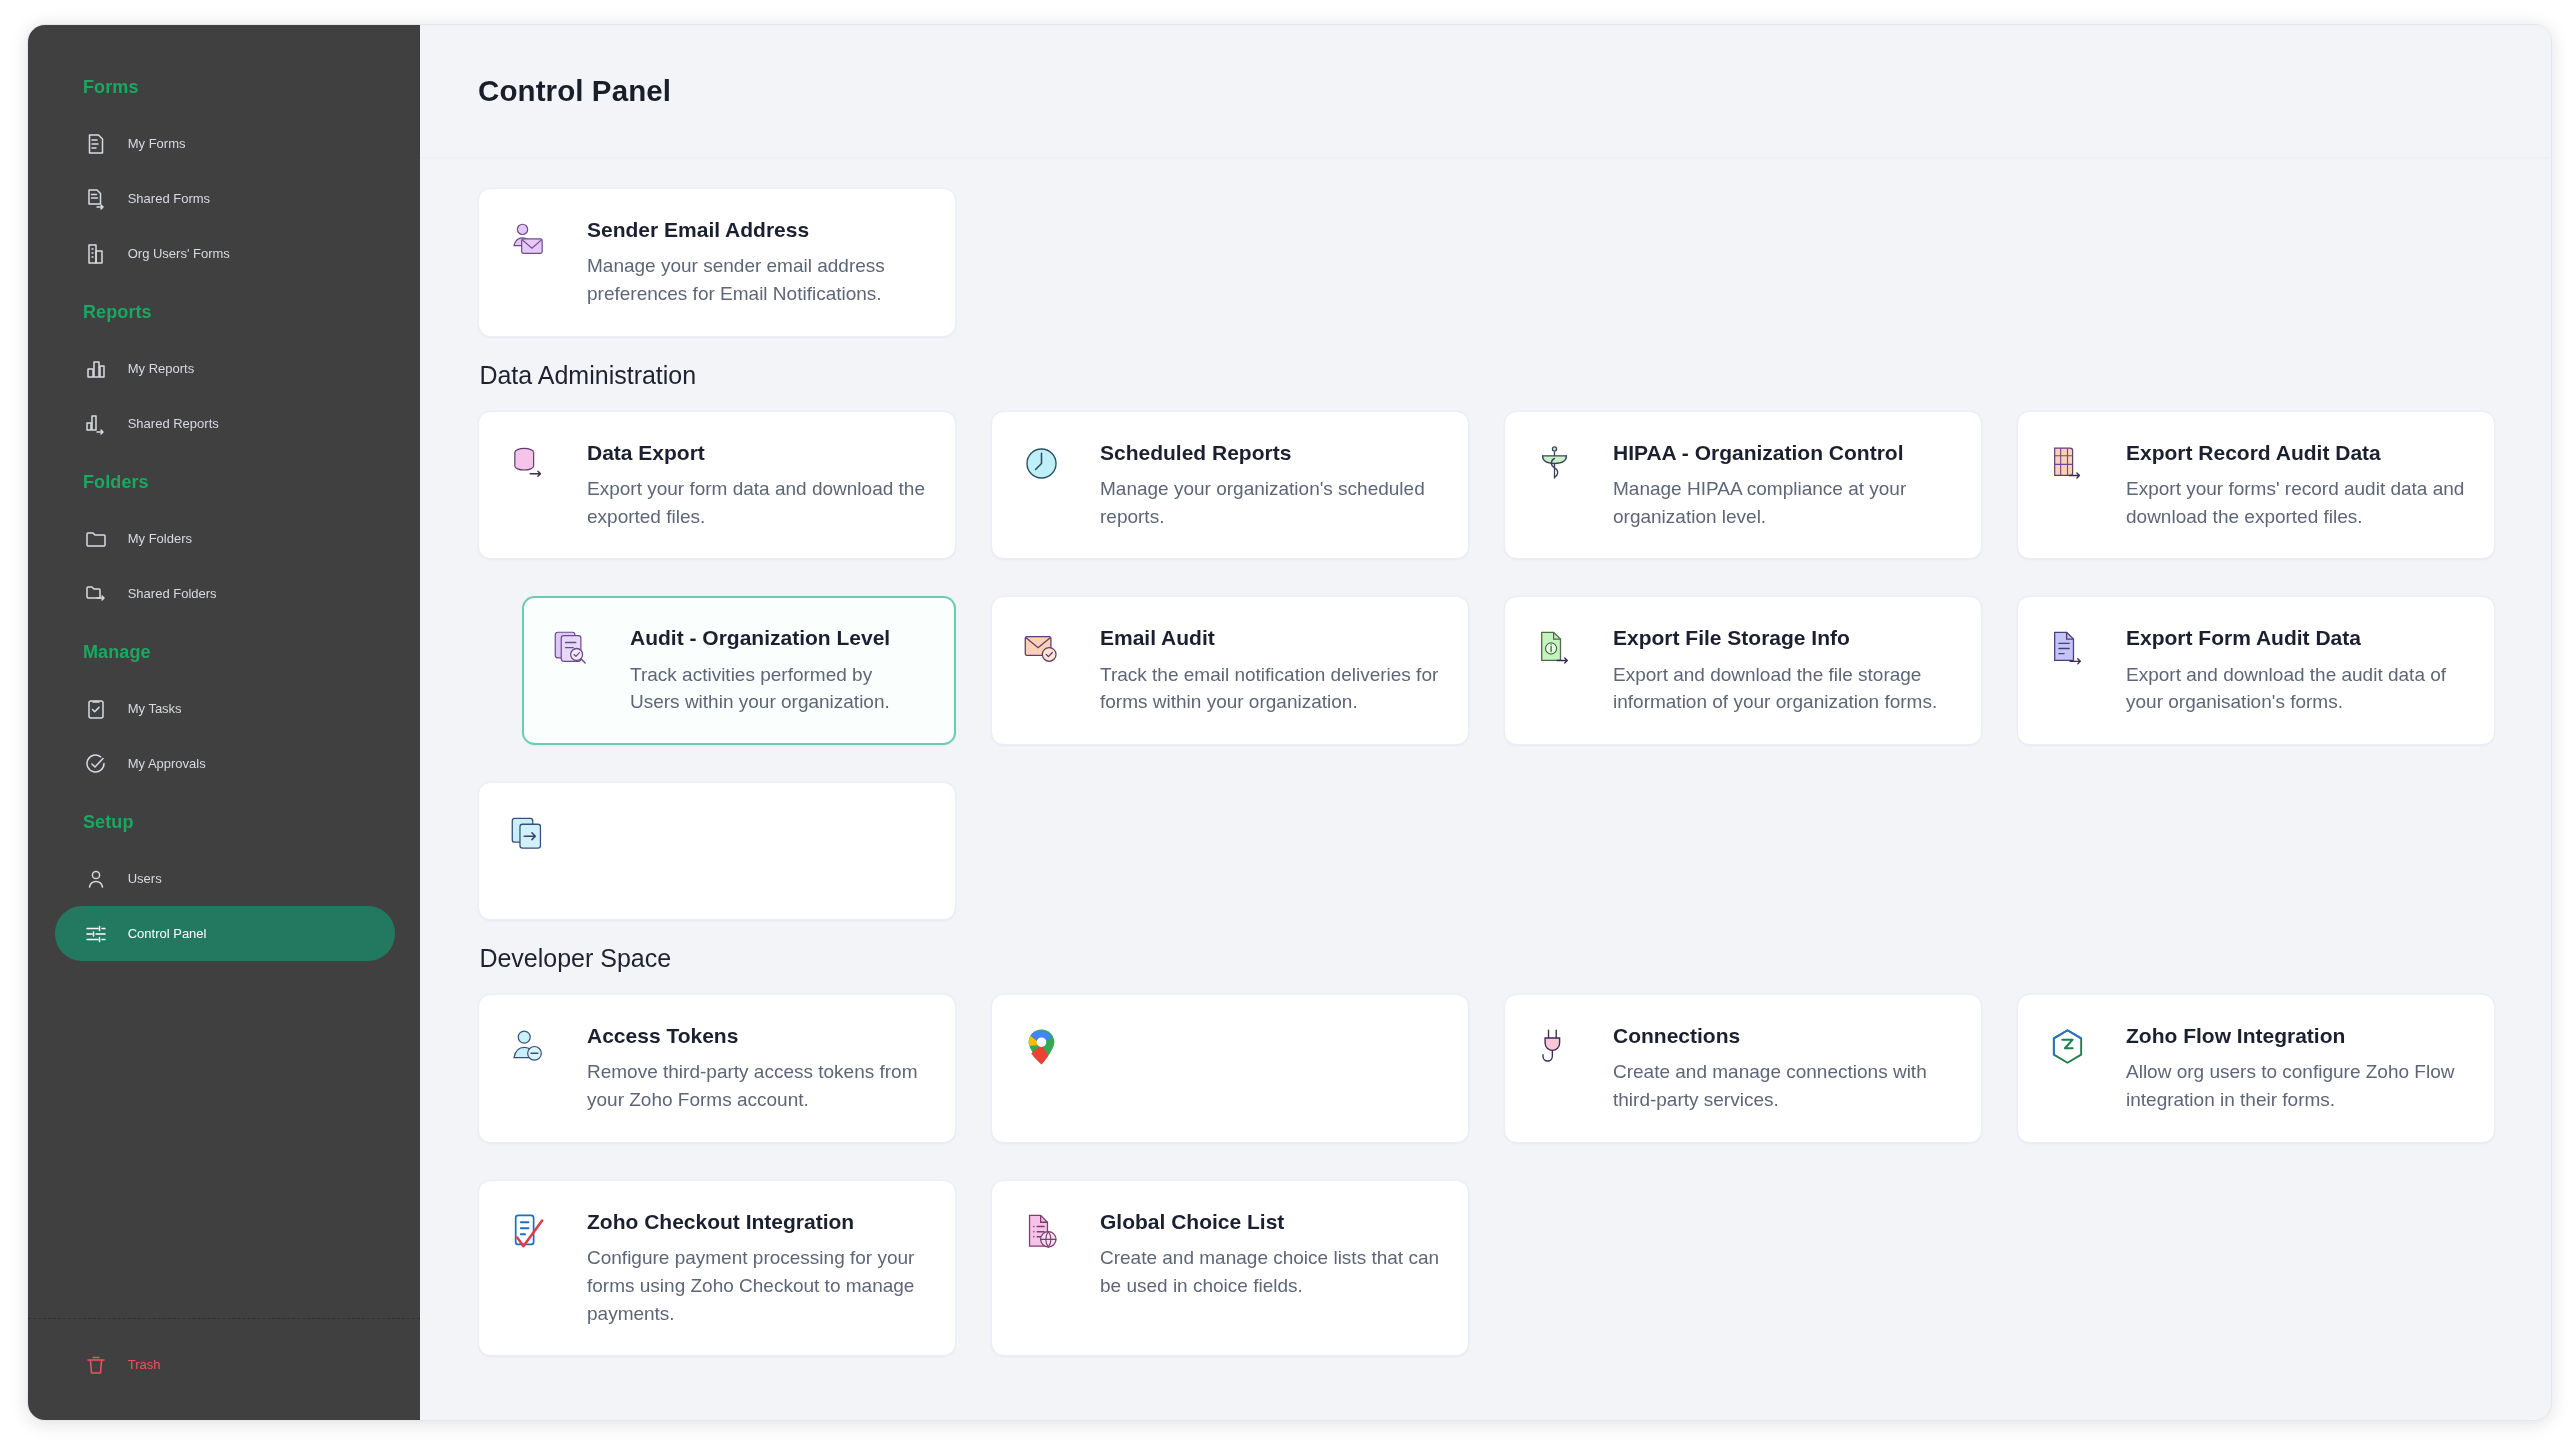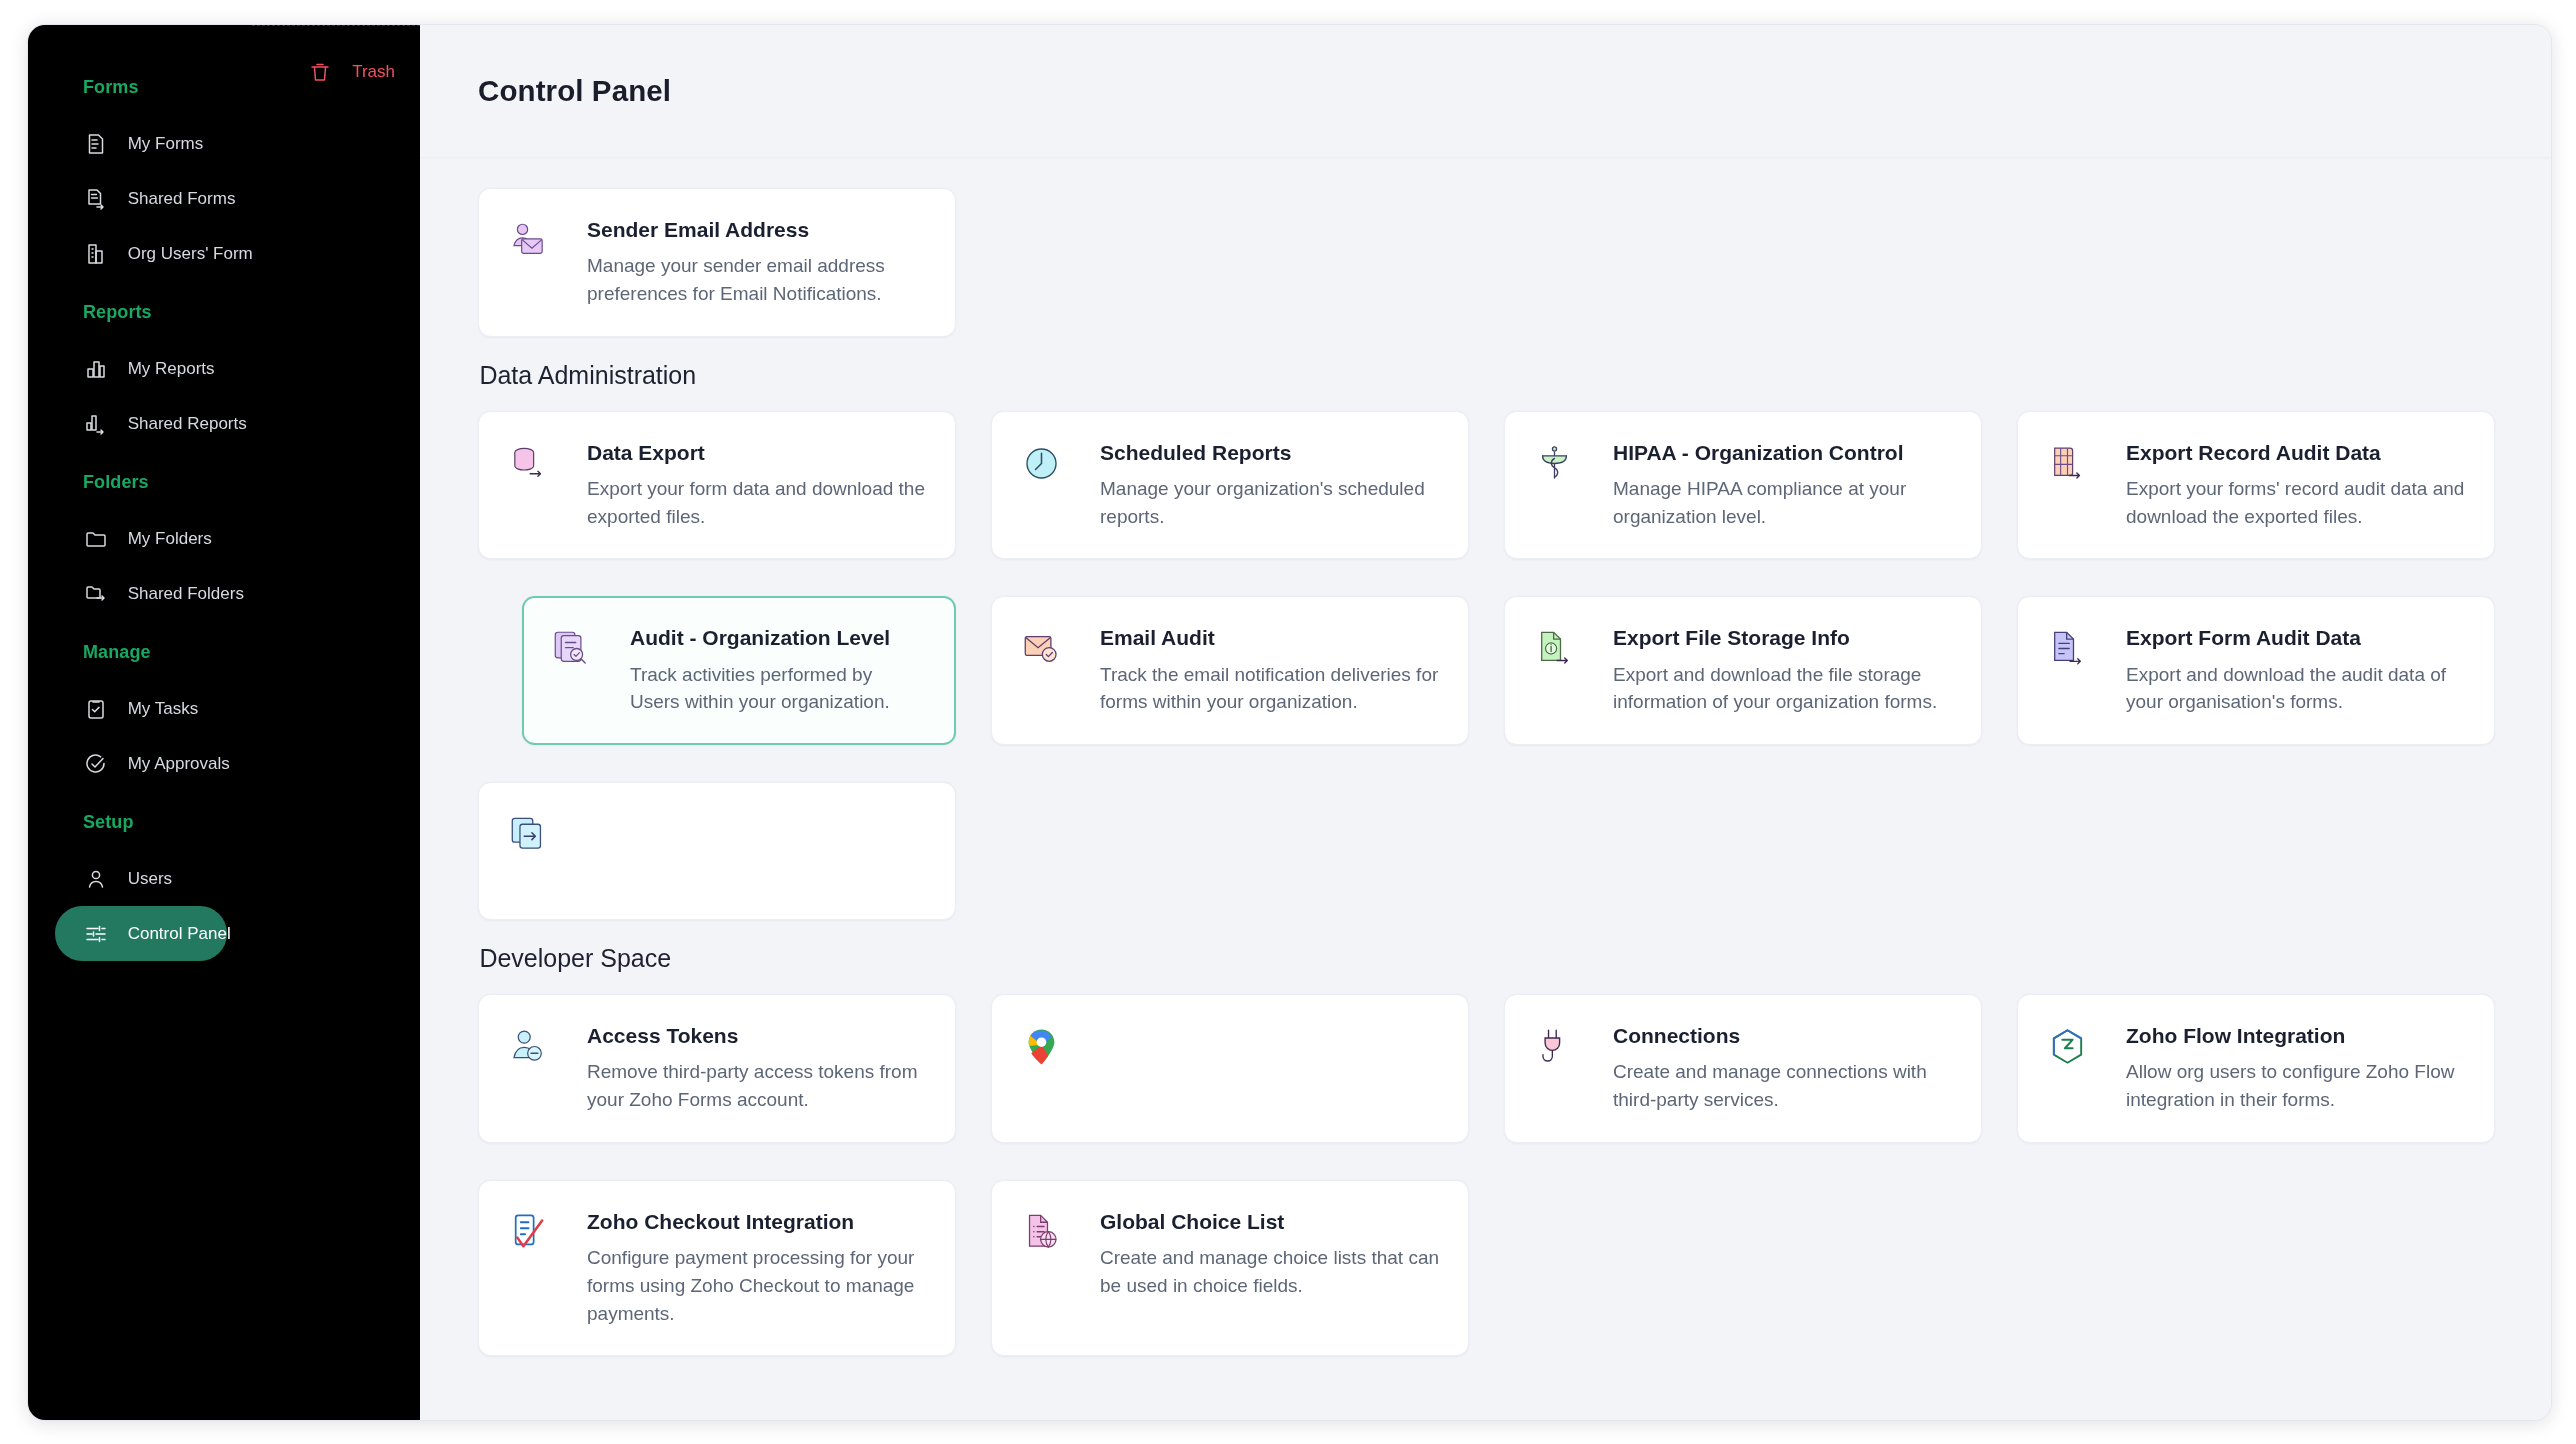--- a/index.html
+++ b/index.html
@@ -19,23 +19,23 @@
     box-shadow: 0 2.8px 18px rgba(20,24,40,0.13);
     display: flex;
     overflow: hidden;
     border: 0.7px solid #e3e6ef;
   }
 
   
   .sidebar {
     width: 392px;
     flex: 0 0 392px;
-    background: #000000;
+    background: #404040;
     display: flex;
-    flex-direction: row;
+    flex-direction: column;
     position: relative;
   }
   .sidebar-scroll {
     flex: 1 1 auto;
     padding-top: 52px;
     overflow: hidden;
   }
   .nav-group { margin-bottom: 21px; }
   .nav-group-label {
     color: #19a861;
@@ -47,21 +47,21 @@
   }
   .nav-item {
     display: flex;
     align-items: center;
     gap: 19.7px;
     height: 55px;
     margin: 0 25px 0 27px;
     padding-left: 28px;
     border-radius: 27px;
     color: #d7dae0;
-    font-size: 17px;
+    font-size: 13px;
     cursor: pointer;
   }
   .nav-item.active {
     background: #227960;
     color: #ffffff;
   }
   .nav-icon {
     width: 25px; height: 25px;
     flex: 0 0 25px;
     display: flex; align-items: center; justify-content: center;

